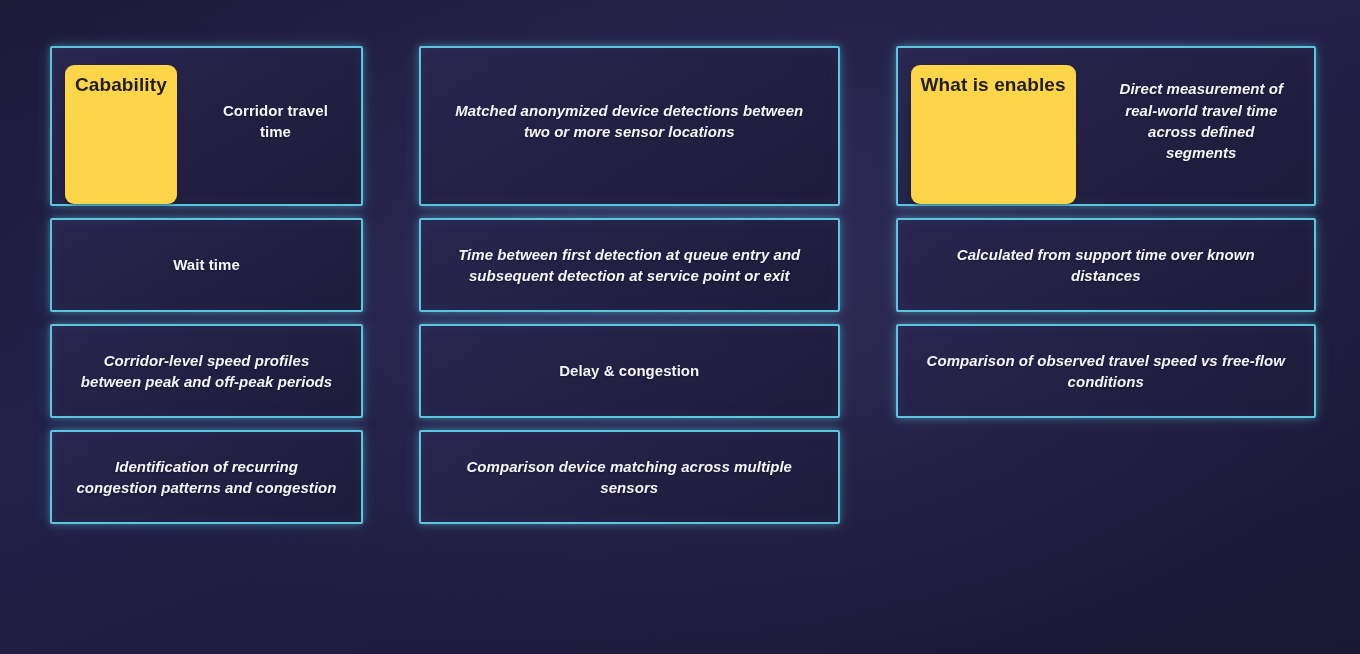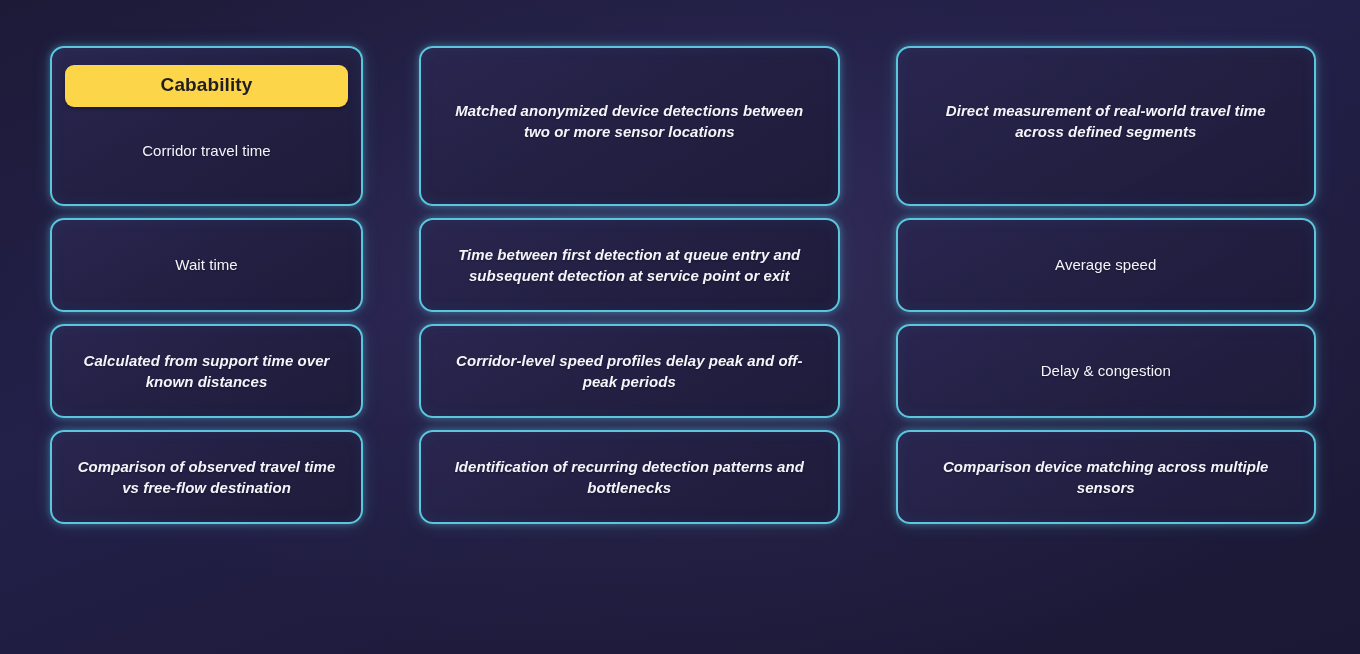--- a/index.html
+++ b/index.html
@@ -37,29 +37,29 @@
     align-items: stretch;
     width: 100%;
     height: 100%;
     grid-template-rows: 160px 94px 94px 94px 94px;
   }
 
   
   .card {
     position: relative;
     border: 2px solid #5cc6de;
-    border-radius: 14px;
+    border-radius: 2px;
     background:
       linear-gradient(150deg, rgba(42,38,80,0.96) 0%, rgba(34,31,66,0.98) 55%, rgba(30,27,58,1) 100%);
     box-shadow:
       0 0 7px rgba(92,198,222,0.42),
       0 0 18px rgba(92,198,222,0.18),
       inset 0 0 14px rgba(60,120,170,0.12);
     display: flex;
-    flex-direction: column;
+    flex-direction: row;
     align-items: center;
     justify-content: center;
     text-align: center;
     padding: 10px 16px;
   }
 
   
   .card.header-card {
     justify-content: flex-start;
     padding: 0;
@@ -91,21 +91,21 @@
   .cell-text {
     font-size: 15px;
     font-weight: bold;
     line-height: 1.42;
     color: #f4f5fb;
     letter-spacing: 0.05px;
     text-shadow: 0 1px 2px rgba(0,0,0,0.35);
   }
 
   
-  .col-1 .cell-text { font-weight: normal; }
+  .col-1 .cell-text { font-weight: bold; }
 
   
   .col-2 .cell-text, .col-3 .cell-text { padding: 0 8px; font-style: italic; }
 </style>
 </head>
 <body>
 
 <div class="board">
   <div class="grid">
 
@@ -116,50 +116,48 @@
       </div>
     </div>
 
     <div class="card header-card col-2">
       <div class="header-body">
         <span class="cell-text">Matched anonymized device detections between two or more sensor locations</span>
       </div>
     </div>
 
     <div class="card header-card col-3">
+      <div class="pill">What is enables</div>
       <div class="header-body">
         <span class="cell-text">Direct measurement of real-world travel time across defined segments</span>
       </div>
     </div>
 
     <div class="card col-1">
       <span class="cell-text">Wait time</span>
     </div>
     <div class="card col-2">
       <span class="cell-text">Time between first detection at queue entry and subsequent detection at service point or exit</span>
     </div>
 
-    <div class="card col-1">
-      <span class="cell-text">Average speed</span>
-    </div>
     <div class="card col-2">
       <span class="cell-text">Calculated from support time over known distances</span>
     </div>
     <div class="card col-3">
-      <span class="cell-text">Corridor-level speed profiles delay peak and off-peak periods</span>
+      <span class="cell-text">Corridor-level speed profiles between peak and off-peak periods</span>
     </div>
 
     <div class="card col-1">
       <span class="cell-text">Delay &amp; congestion</span>
     </div>
     <div class="card col-2">
-      <span class="cell-text">Comparison of observed travel time vs free-flow destination</span>
+      <span class="cell-text">Comparison of observed travel speed vs free-flow conditions</span>
     </div>
     <div class="card col-3">
-      <span class="cell-text">Identification of recurring detection patterns and bottlenecks</span>
+      <span class="cell-text">Identification of recurring congestion patterns and congestion</span>
     </div>
 
     <div class="card col-2">
       <span class="cell-text">Comparison device matching across multiple sensors</span>
     </div>
 
   </div>
 </div>
 
 </body></html>

